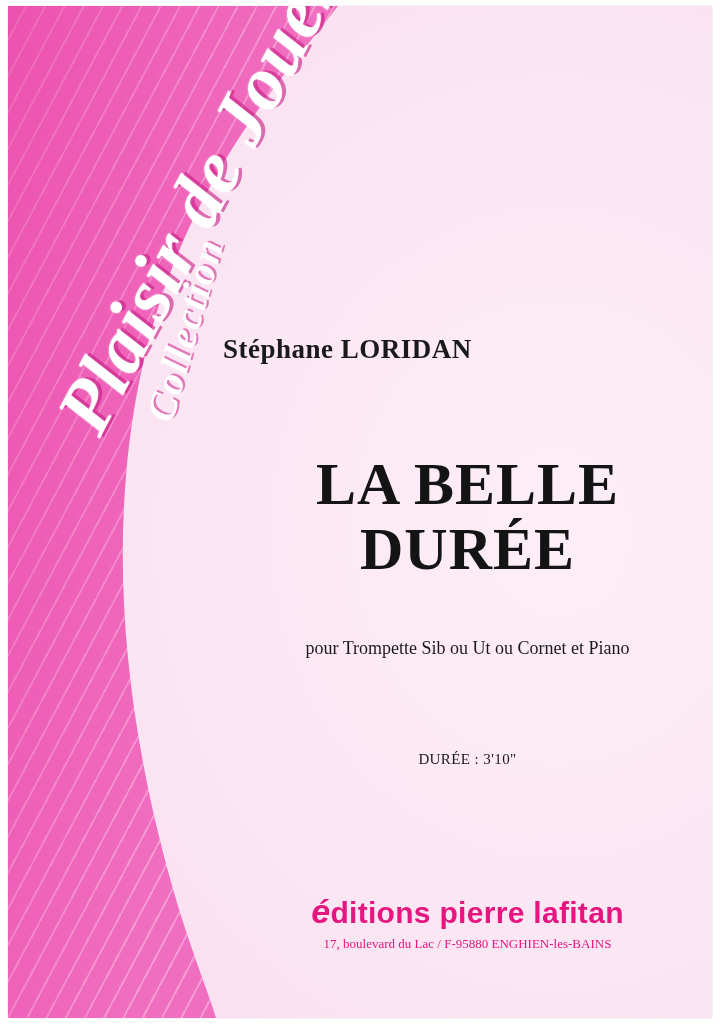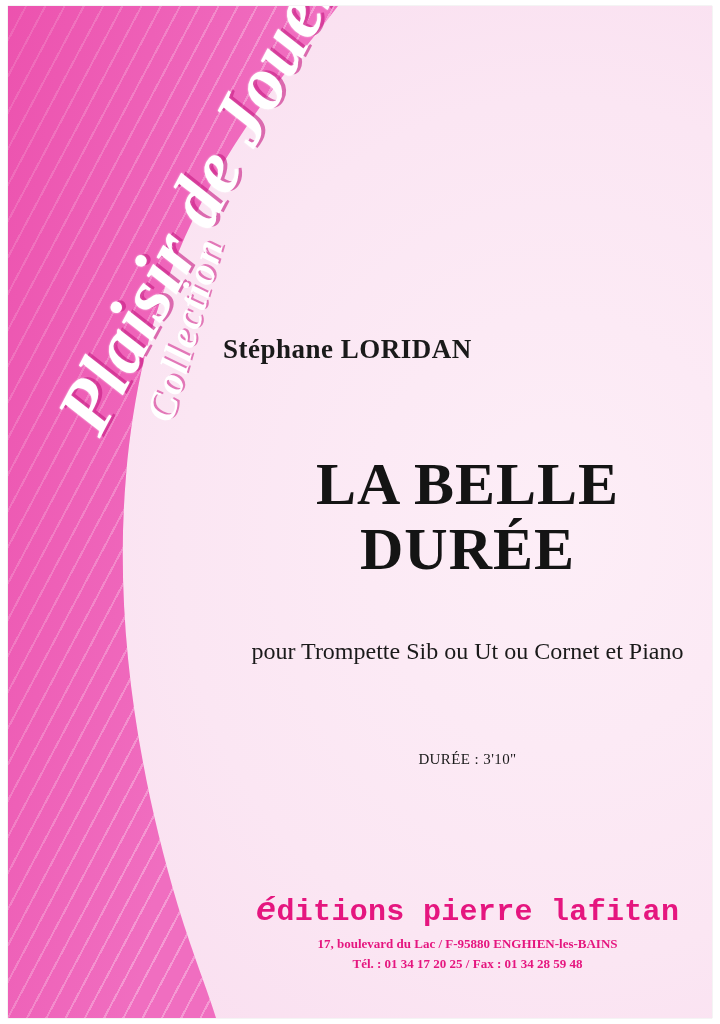--- a/index.html
+++ b/index.html
@@ -133,58 +133,58 @@
     letter-spacing: 1px;
     margin-top: 41px;
   }
   .instrumentation {
     position: absolute;
     left: 0;
     top: 632px;
     width: 489px;
     text-align: center;
     font-family: "Liberation Serif", serif;
-    font-size: 24px;
+    font-size: 18px;
     color: #1a1a1a;
   }
   .duration {
     position: absolute;
     left: 0;
     top: 745px;
     width: 489px;
     text-align: center;
     font-family: "Liberation Serif", serif;
     font-size: 15px;
     letter-spacing: 0.4px;
     color: #1a1a1a;
   }
   .publisher {
     position: absolute;
     left: 0;
     top: 886px;
     width: 489px;
     text-align: center;
-    font-family: Liberation Mono, monospace;
+    font-family: Liberation Sans, sans-serif;
     font-weight: bold;
     font-size: 30px;
     color: #e5167f;
     letter-spacing: 0.3px;
   }
   .publisher .e-mark {
     font-style: italic;
     font-size: 34px;
   }
   .address {
     position: absolute;
     left: 0;
     top: 928px;
     width: 489px;
     text-align: center;
     font-family: "Liberation Serif", serif;
-    font-weight: bold;
+    font-weight: normal;
     font-size: 13px;
     color: #e5167f;
     line-height: 1.55;
   }
   .website {
     position: absolute;
     left: 0;
     top: 972px;
     width: 489px;
     text-align: center;
@@ -222,19 +222,18 @@
       <div class="instrumentation">pour Trompette Sib ou Ut ou Cornet et Piano</div>
 
       <div class="duration">DURÉE : 3'10"</div>
 
       <div class="publisher">
         <span class="e-mark">é</span><span>ditions pierre lafitan</span>
       </div>
 
       <div class="address">
         <div>17, boulevard du Lac / F-95880 ENGHIEN-les-BAINS</div>
-        <div>Tél. : 01 34 17 20 25 / Fax : 01 34 28 59 48</div>
       </div>
 
 
     </div>
   </div>
 </div>
 
 </body></html>

